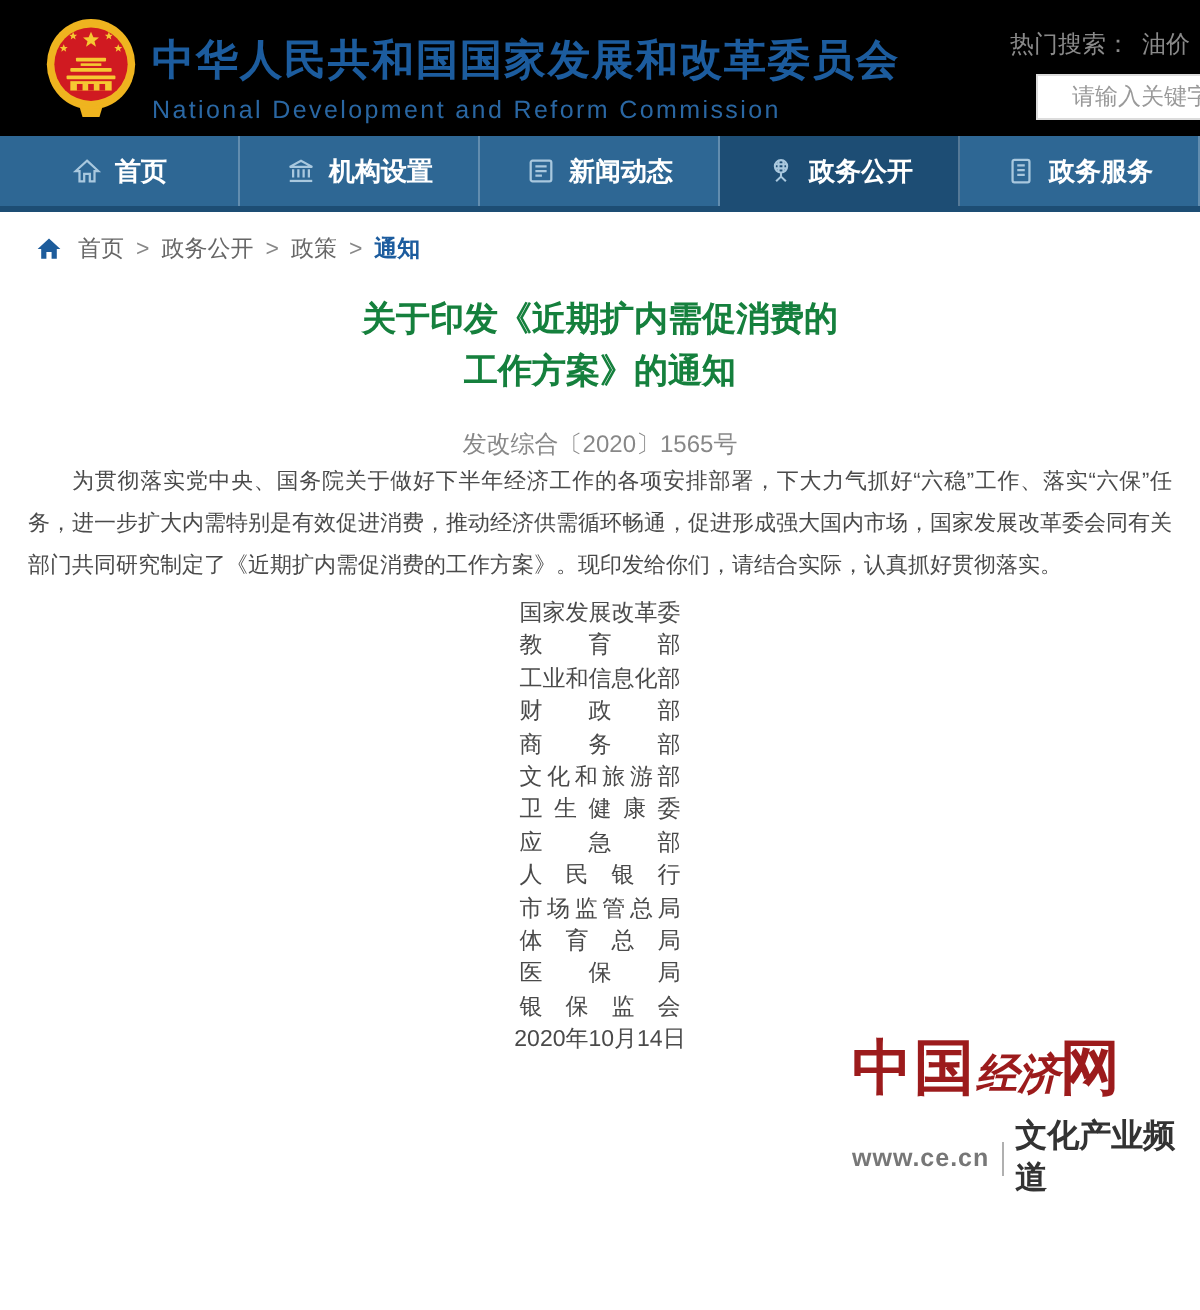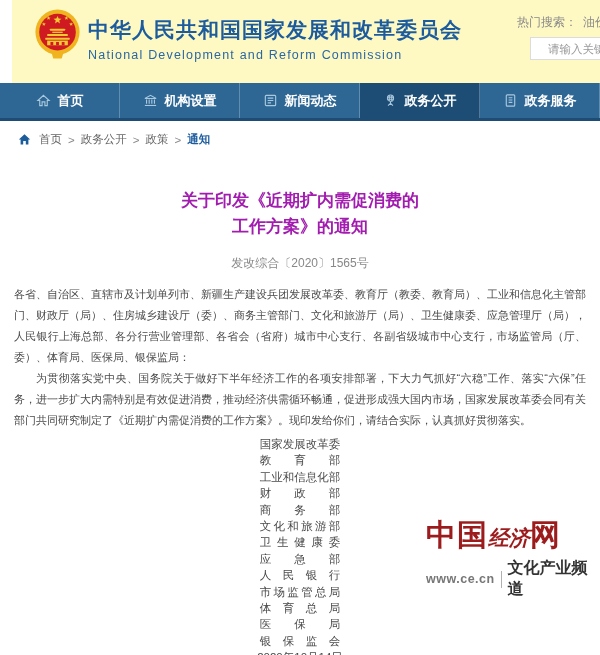--- a/index.html
+++ b/index.html
@@ -6,21 +6,21 @@
   html, body { width: 600px; height: 655px; }
   body {
     position: relative;
     overflow: hidden;
     background: #ffffff;
     font-family: "Liberation Sans", "DejaVu Sans", sans-serif;
     color: #4a4a4a;
   }
 
   
-  .header { position: relative; height: 83px; background: #fef9c3; margin-left: 12px; }
+  .header { position: relative; height: 68px; background: #000000; }
   .emblem { position: absolute; left: 22px; top: 8px; width: 47px; height: 52px; }
   .site-title { position: absolute; left: 76px; top: 16px; }
   .site-title .zh {
     font-size: 21px; font-weight: bold; color: #1c5c9e; letter-spacing: 1px;
     white-space: nowrap;
   }
   .site-title .en {
     font-size: 12.5px; color: #2a67a3; letter-spacing: 1.2px; margin-top: 4px;
     white-space: nowrap;
   }
@@ -51,22 +51,22 @@
     padding-left: 18px; font-size: 11.5px; color: #666; background: #fff;
   }
   .breadcrumb a { color: #666; text-decoration: none; }
   .breadcrumb .sep { color: #888; }
   .breadcrumb .crumb-last { color: #1c5c9e; font-weight: bold; }
   .bc-home { display: inline-flex; margin-right: 2px; }
 
   
   .article { padding: 0 14px; }
   .article-title {
-    margin-top: 30px; text-align: center;
-    font-size: 17px; line-height: 26px; color: #a21caf; font-weight: bold;
+    margin-top: 4px; text-align: center;
+    font-size: 17px; line-height: 26px; color: #15803d; font-weight: bold;
   }
   .doc-number { margin-top: 15px; text-align: center; font-size: 12px; color: #888; }
   .para {
     font-size: 11px; line-height: 21px; color: #4a4a4a; text-align: justify;
   }
   .para.first { margin-top: 12px; }
   .para.indent { text-indent: 2em; }
 
   .signature {
     margin-top: 5px; text-align: center;
@@ -196,21 +196,20 @@
   <span class="crumb-last">通知</span>
 </div>
 
 <div class="article">
   <h1 class="article-title">
     <div>关于印发《近期扩内需促消费的</div>
     <div>工作方案》的通知</div>
   </h1>
   <div class="doc-number">发改综合〔2020〕1565号</div>
 
-  <p class="para first">各省、自治区、直辖市及计划单列市、新疆生产建设兵团发展改革委、教育厅（教委、教育局）、工业和信息化主管部门、财政厅（局）、住房城乡建设厅（委）、商务主管部门、文化和旅游厅（局）、卫生健康委、应急管理厅（局），人民银行上海总部、各分行营业管理部、各省会（省府）城市中心支行、各副省级城市中心支行，市场监管局（厅、委）、体育局、医保局、银保监局：</p>
   <p class="para indent">为贯彻落实党中央、国务院关于做好下半年经济工作的各项安排部署，下大力气抓好“六稳”工作、落实“六保”任务，进一步扩大内需特别是有效促进消费，推动经济供需循环畅通，促进形成强大国内市场，国家发展改革委会同有关部门共同研究制定了《近期扩内需促消费的工作方案》。现印发给你们，请结合实际，认真抓好贯彻落实。</p>
 
   <div class="signature">
     <div class="sig-line"><span>国家发展改革委</span></div>
     <div class="sig-line"><span>教育部</span></div>
     <div class="sig-line"><span>工业和信息化部</span></div>
     <div class="sig-line"><span>财政部</span></div>
     <div class="sig-line"><span>商务部</span></div>
     <div class="sig-line"><span>文化和旅游部</span></div>
     <div class="sig-line"><span>卫生健康委</span></div>

